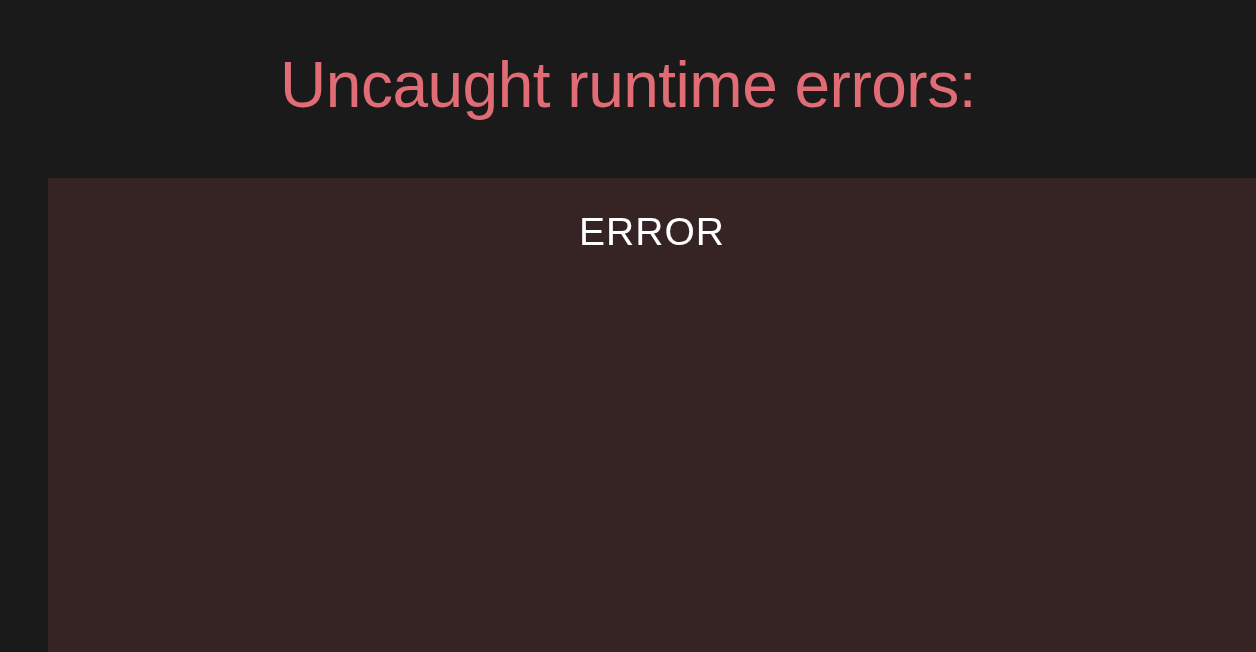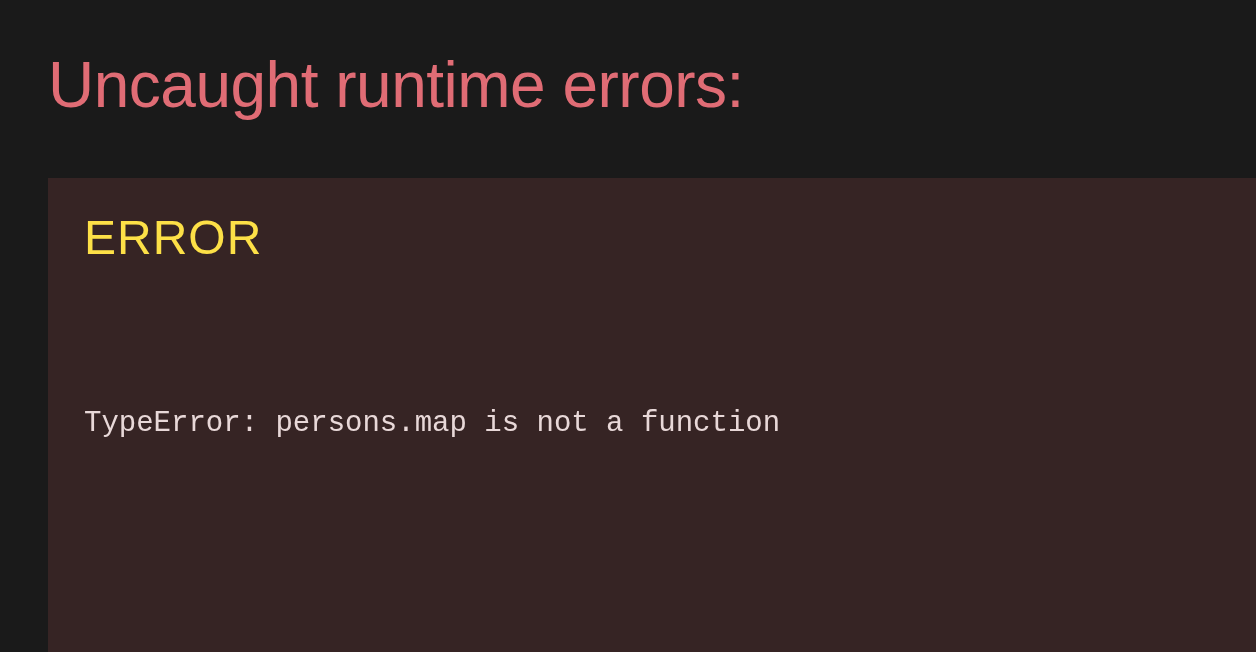--- a/index.html
+++ b/index.html
@@ -1,18 +1,19 @@
 <!DOCTYPE html>
 <html><head>
   <meta charset="utf-8">
   <style>
     * {
       margin: 0;
       padding: 0;
       box-sizing: border-box;
+      text-align: center;
     }
     body {
       background-color: #1a1a1a;
       font-family: -apple-system, BlinkMacSystemFont, "Segoe UI", Helvetica, Arial, sans-serif;
       width: 1256px;
       height: 652px;
       overflow: hidden;
       padding: 48px 48px 0 48px;
     }
     .page-title {
@@ -22,22 +23,22 @@
       letter-spacing: -0.5px;
       margin-bottom: 56px;
     }
     .error-panel {
       background-color: #362424;
       padding: 32px 36px;
       width: calc(100% + 48px);
       margin-left: 0;
     }
     .error-label {
-      color: #fde047;
-      font-size: 48px;
+      color: #ffffff;
+      font-size: 39px;
       font-weight: 400;
       letter-spacing: 1px;
       margin-bottom: 42px;
     }
     .stack-trace {
       color: #e8d8d8;
       font-family: "SFMono-Regular", Consolas, "Liberation Mono", Menlo, monospace;
       font-size: 29px;
       line-height: 1.62;
       white-space: pre;
@@ -49,20 +50,19 @@
     }
   </style>
 </head>
 <body>
 
 <h1 class="page-title">Uncaught runtime errors:</h1>
 
 <div class="error-panel">
   <div class="error-label">ERROR</div>
   <div class="stack-trace">
-    <div class="stack-line">TypeError: persons.map is not a function</div>
     
     
     
     
     
   </div>
 </div>
 
 </body></html>

